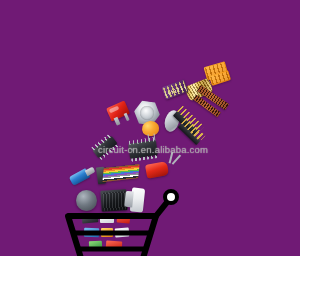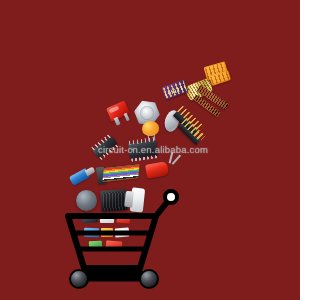--- a/index.html
+++ b/index.html
@@ -5,22 +5,22 @@
 <style>
   html,body{margin:0;padding:0;}
   body{
     width:300px;height:300px;
     background:#ffffff;
     font-family:"Liberation Sans", sans-serif;
     overflow:hidden;
   }
   #stage{
     position:relative;
-    width:300px;height:300px;
-    background:#7f1d1d;
+    width:300px;height:256px;
+    background:#701a75;
     overflow:hidden;
   }
   .comp{position:absolute;}
 
   
   .pcb{
     background:linear-gradient(135deg,#7a3f8e 0%,#5c2b6e 55%,#40204d 100%);
     border-radius:1.5px;
     box-shadow:0 1px 2px rgba(0,0,0,.35);
     overflow:hidden;

